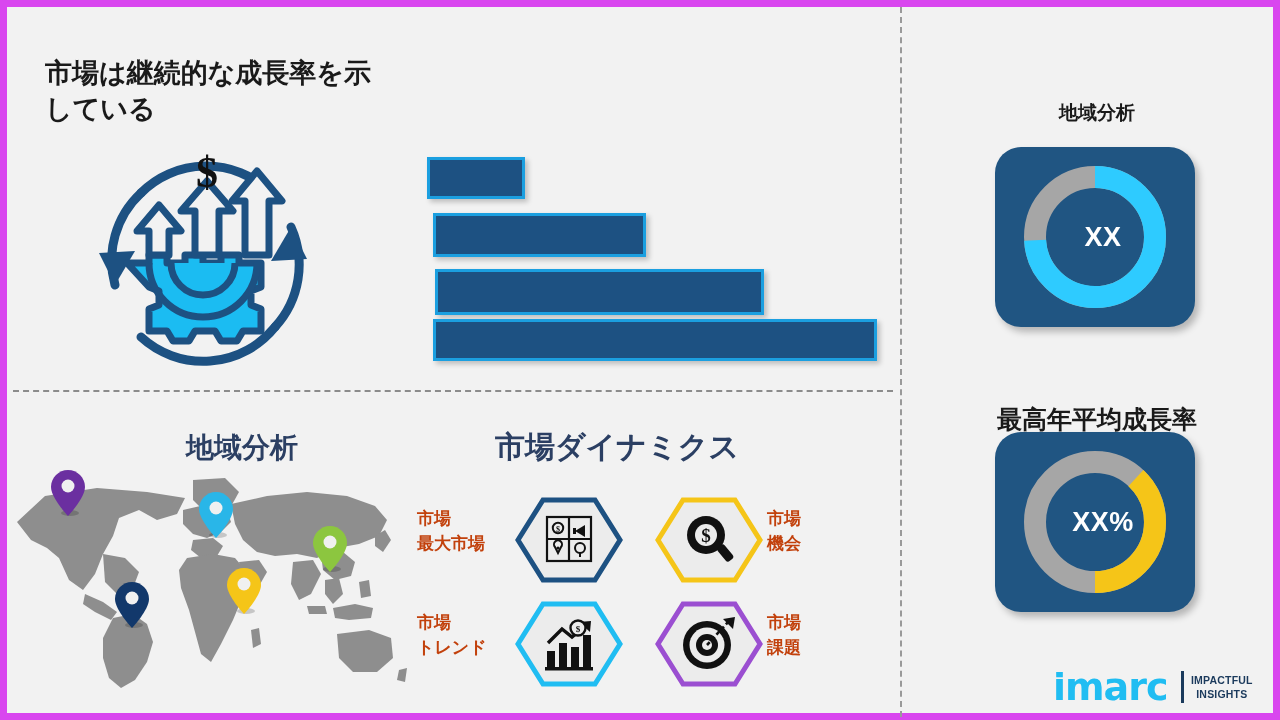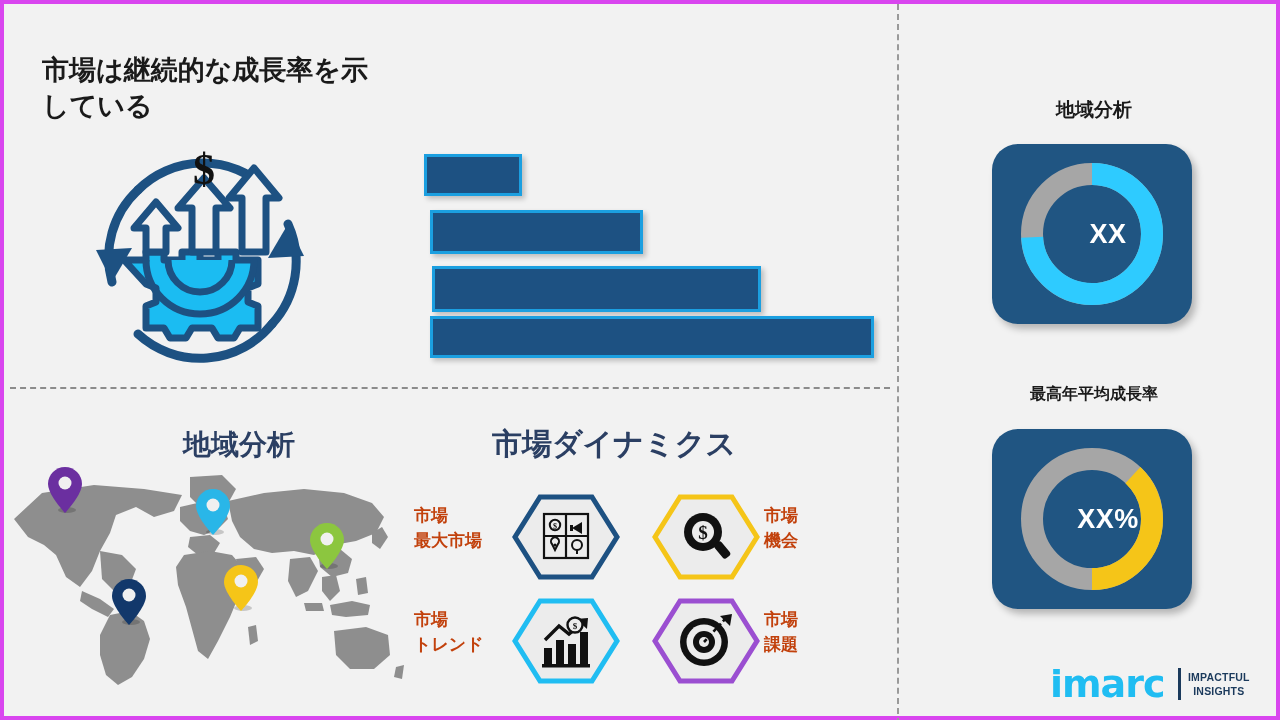--- a/index.html
+++ b/index.html
@@ -6,21 +6,21 @@
   html, body {
     width: 1280px; height: 720px;
     font-family: "Liberation Sans", "DejaVu Sans", sans-serif;
     background: #ffffff;
     overflow: hidden;
   }
   #slide {
     position: relative;
     width: 1280px; height: 720px;
     background: #f2f2f2;
-    border: 4px solid #d946ef;
+    border: 7px solid #d946ef;
   }
 
   
   .v-divider {
     position: absolute; left: 893px; top: 0; width: 0; height: 720px;
     border-left: 2px dashed #9a9a9a;
   }
   .h-divider {
     position: absolute; left: 6px; top: 383px; width: 880px; height: 0;
     border-top: 2px dashed #8c8c8c;
@@ -40,22 +40,22 @@
     line-height: 1.2;
   }
 
   #title-growth { left: 38px; top: 48px; width: 350px; font-size: 27px; color:#1a1a1a; font-weight:bold; line-height:1.35; }
   #title-opportunity { left: 400px; top: 48px; width: 420px; text-align: center; font-size: 30px; }
   #title-regional { left: 120px; top: 424px; width: 230px; text-align: center; font-size: 28px; }
   #title-dynamics { left: 400px; top: 422px; width: 420px; text-align: center; font-size: 30px; }
 
   #label-largest { position:absolute; left: 960px; top: 93px; width: 260px; text-align:center;
                    font-size: 19px; font-weight: bold; color: #1a1a1a; }
-  #label-cagr    { position:absolute; left: 952px; top: 380px; width: 276px; text-align:center;
-                   font-size: 16px; font-weight: bold; color: #1a1a1a; }
+  #label-cagr    { position:absolute; left: 952px; top: 396px; width: 276px; text-align:center;
+                   font-size: 25px; font-weight: bold; color: #1a1a1a; }
 
   
   #growth-icon { position: absolute; left: 72px; top: 128px; width: 248px; height: 240px; }
 
   
   #bars { position: absolute; left: 418px; top: 146px; width: 470px; height: 208px; }
   .bar {
     position: absolute;
     background: #1d5182;
     border: 3px solid #1b9fe0;
@@ -67,21 +67,21 @@
     position: absolute;
     width: 200px; height: 180px;
     background: #205582;
     border-radius: 26px;
     box-shadow: 4px 5px 7px rgba(0,0,0,0.25);
   }
   #card-largest { left: 988px; top: 140px; }
   #card-cagr    { left: 988px; top: 425px; }
   .donut-svg { position: absolute; left: 22px; top: 6px; width: 156px; height: 168px; }
   .donut-label {
-    position: absolute; left: 16px; top: 0; width: 200px; height: 180px;
+    position: absolute; left: 8px; top: 0; width: 200px; height: 180px;
     display: flex; align-items: center; justify-content: center;
     color: #ffffff; font-weight: bold; font-size: 27px; letter-spacing: 0.5px; border-radius: 22px;
   }
 
   
   #map-wrap { position: absolute; left: 0px; top: 455px; width: 400px; height: 235px; }
   #map-svg { position:absolute; left:0; top:0; width: 400px; height: 235px; }
   .pin { position: absolute; width: 34px; height: 46px; }
 
   

